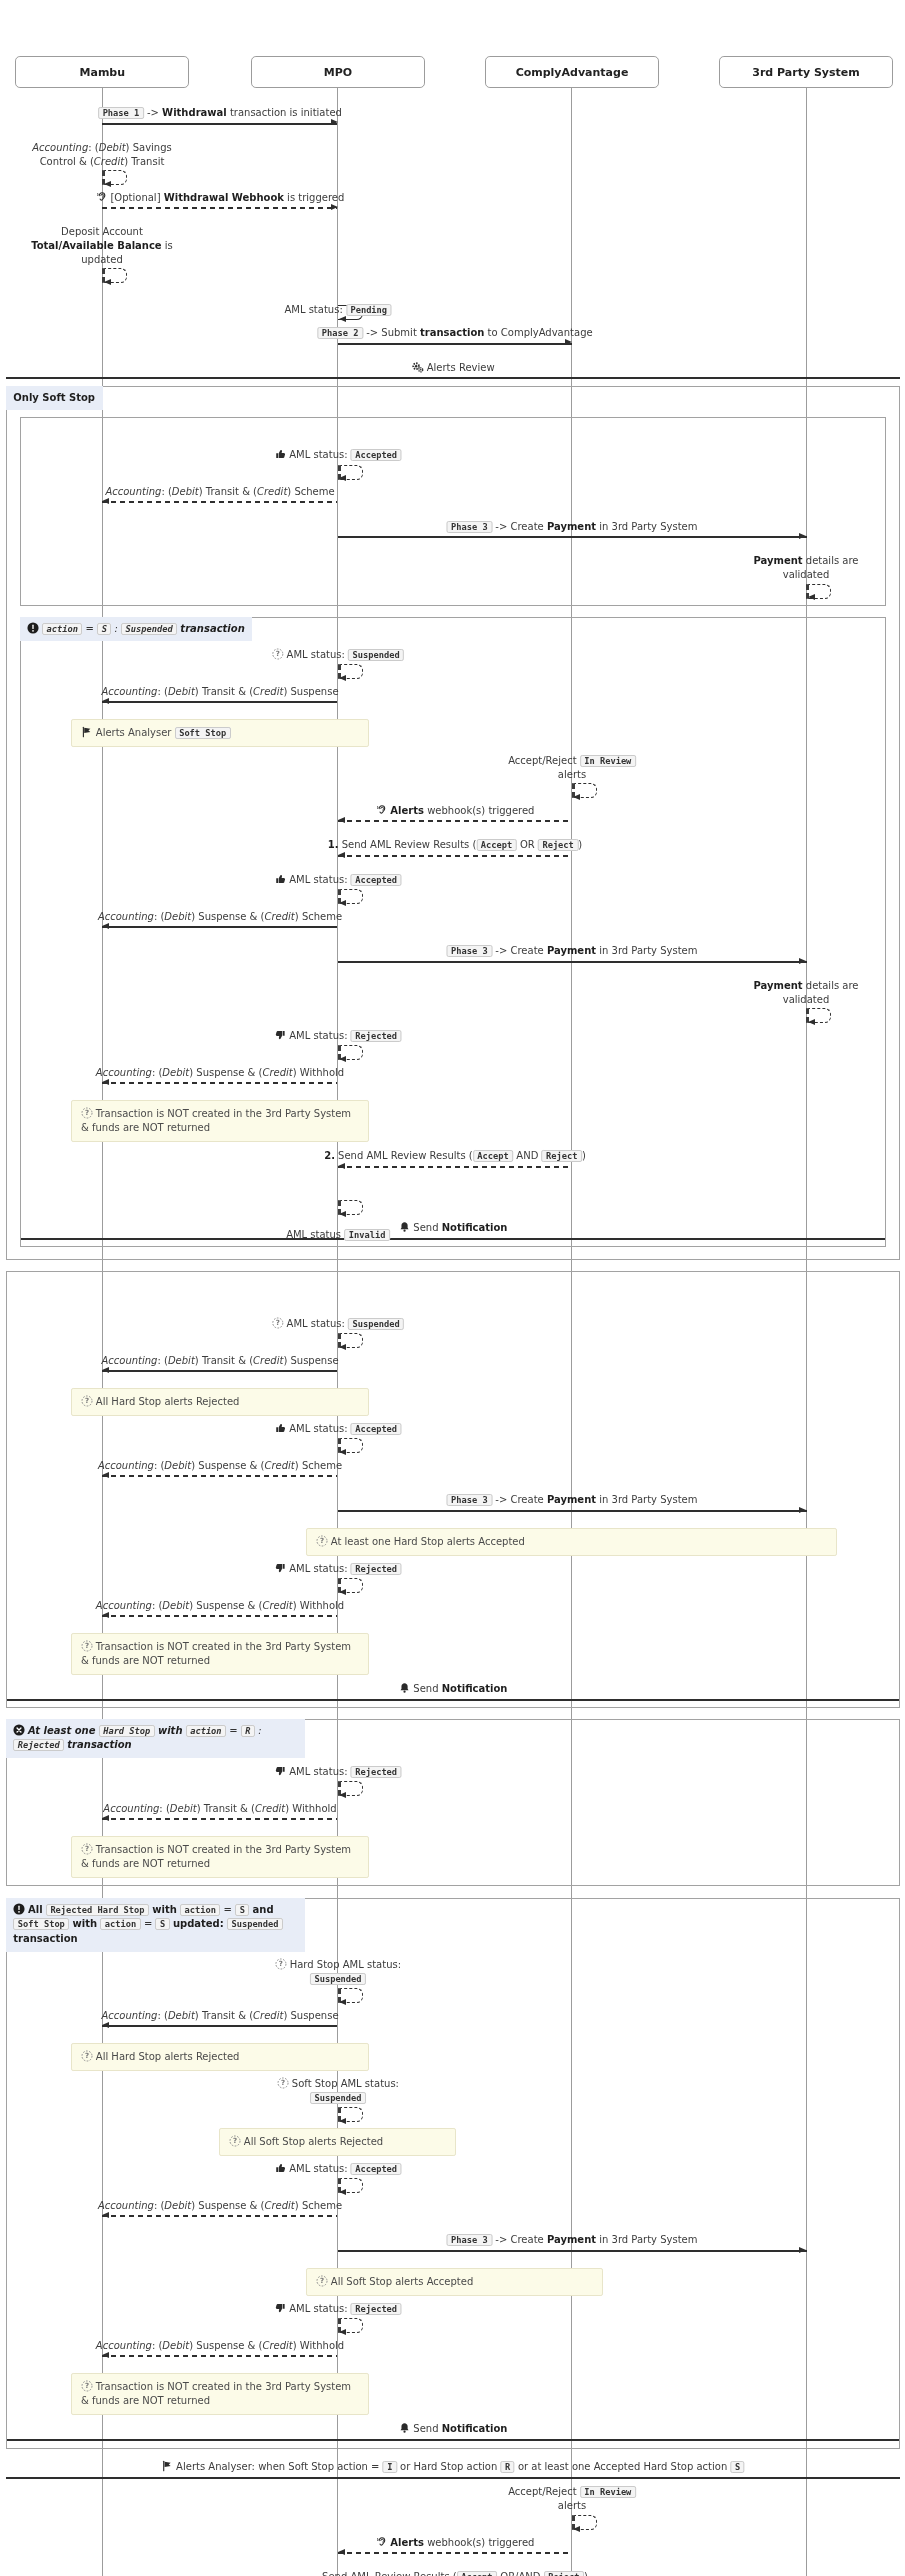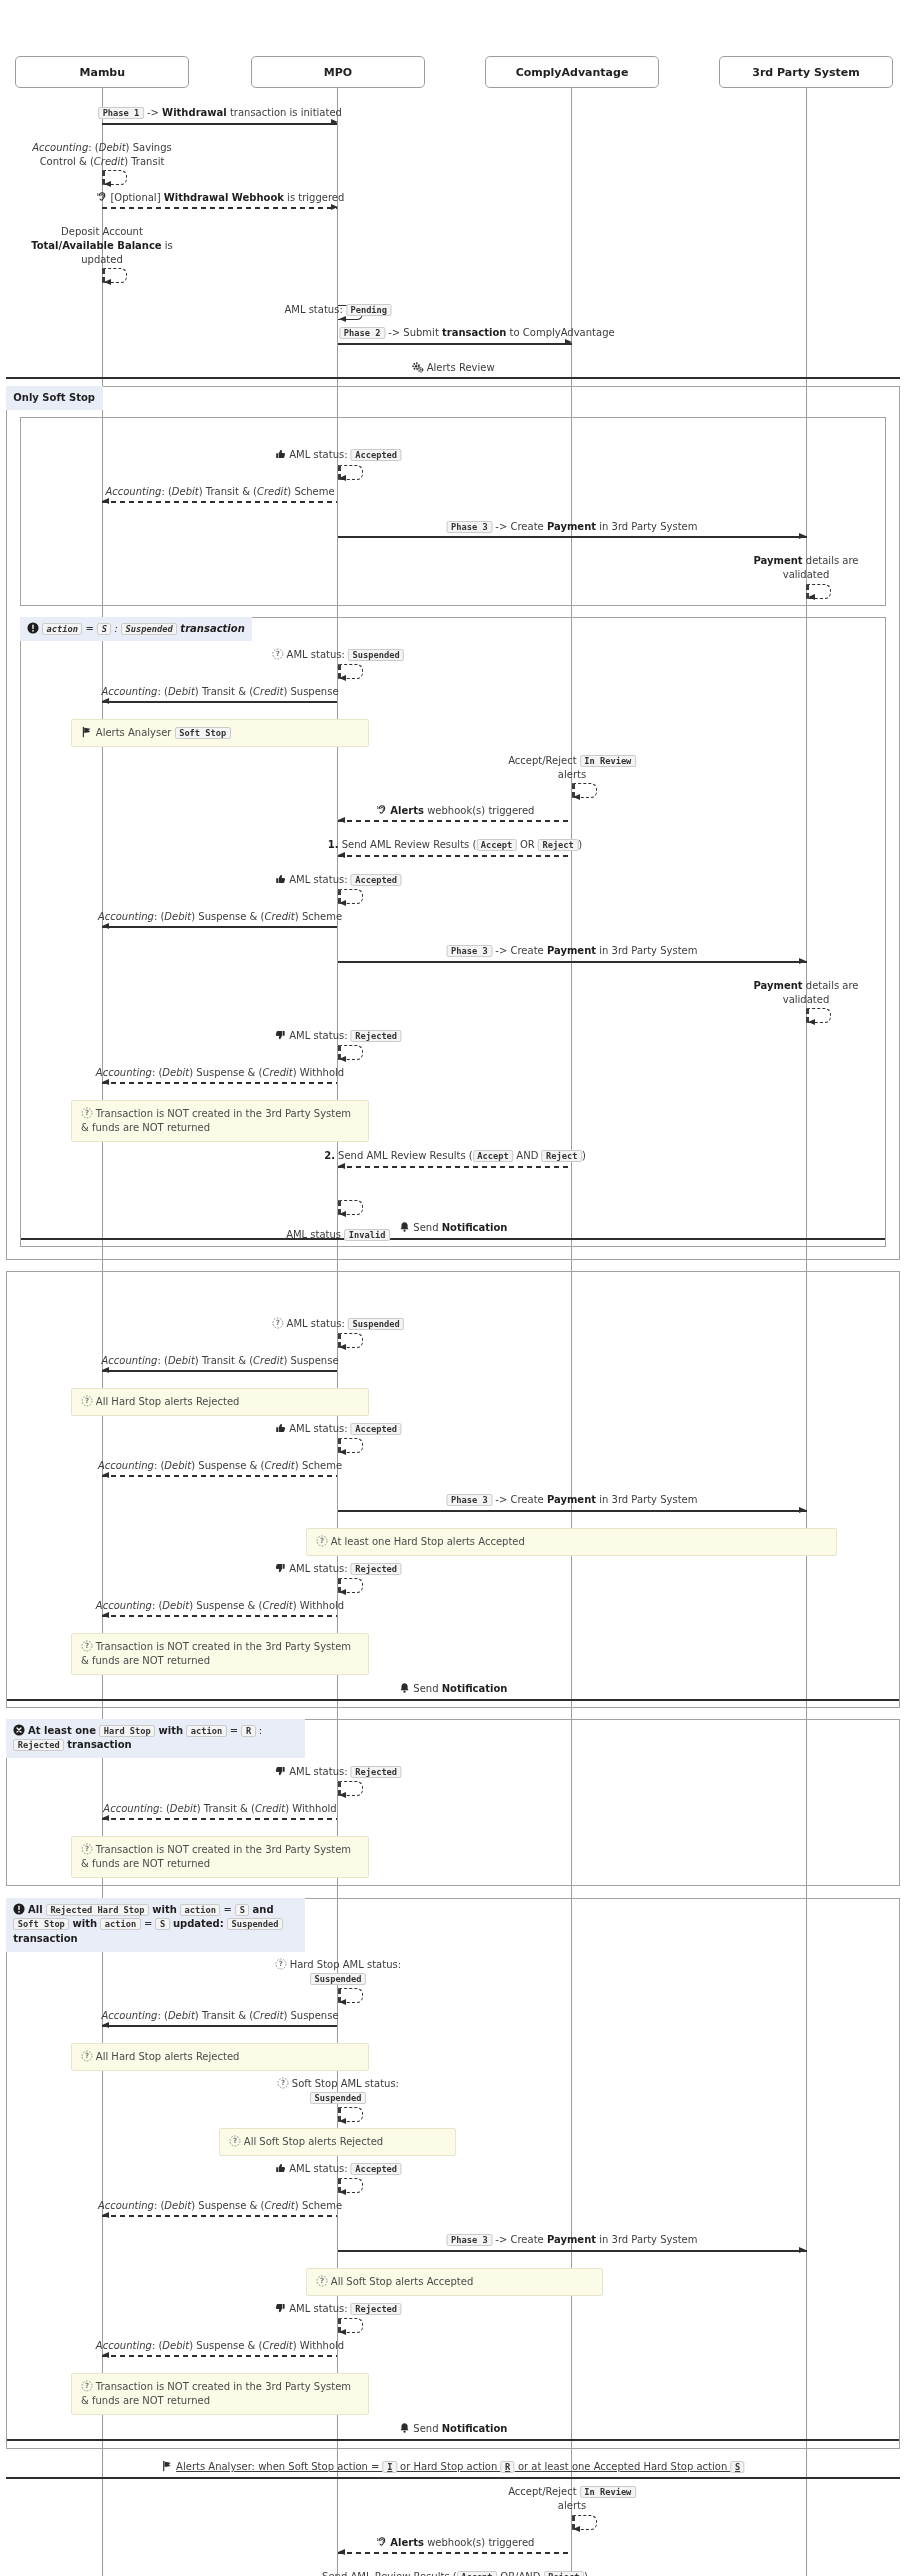--- a/index.html
+++ b/index.html
@@ -74,21 +74,21 @@
           <path fill="none" stroke="#2b2b2b" stroke-width="1.1" stroke-linecap="round" d="M2.6 3.1c.7.8.7 2 .1 2.9"></path>
         </svg>[Optional] <b>Withdrawal Webhook</b> is triggered</div>
       <div class="line dashline" style="left: 102px; width: 235px; top: 207px;"></div>
       <div class="head right" style="top: 204px; left: 331px;"></div>
       <div class="msg-label" style="left: 102px; top: 225px;">Deposit Account<br><b>Total/Available Balance</b> is<br>updated</div>
       <div class="loop dashed" style="left: 102px; top: 268px;"></div>
       <div class="head left" style="left: 104px; top: 279px;"></div>
       <div class="msg-label" style="left: 338px; top: 303px;">AML status: <code class="tok">Pending</code></div>
       <div class="loop" style="left: 338px; top: 305px;"></div>
       <div class="head left" style="left: 339px; top: 316px;"></div>
-      <div class="msg-label" style="left: 455px; top: 326px; margin-left: 22px;"><code class="tok">Phase 2</code> -&gt; Submit <b>transaction</b> to ComplyAdvantage</div>
+      <div class="msg-label" style="left: 455px; top: 326px;"><code class="tok">Phase 2</code> -&gt; Submit <b>transaction</b> to ComplyAdvantage</div>
       <div class="line solidline" style="left: 338px; width: 234px; top: 343px;"></div>
       <div class="head right" style="top: 339px; left: 565px;"></div>
       <div class="msg-label" style="left: 453px; top: 361px;"><svg class="icon" width="12.5" height="12.5" viewBox="0 0 16 16">
           <circle cx="6" cy="6.6" r="3.7" fill="none" stroke="#2b2b2b" stroke-width="2.3" stroke-dasharray="1.9 1.5"></circle>
           <circle cx="6" cy="6.6" r="1.6" fill="#2b2b2b"></circle>
           <circle cx="11.9" cy="11.3" r="2.5" fill="none" stroke="#2b2b2b" stroke-width="1.9" stroke-dasharray="1.4 1.1"></circle>
           <circle cx="11.9" cy="11.3" r="1" fill="#2b2b2b"></circle>
         </svg>Alerts Review</div>
       <div class="divline" style="left: 5.6px; width: 894px; top: 377px;"></div>
       <div class="blockhead" style="left: 5.6px; top: 386px;"><b>Only Soft Stop</b></div>
@@ -220,21 +220,21 @@
       <div class="note" style="left: 71px; top: 1633px; width: 298px;"><svg class="icon" width="12" height="12" viewBox="0 0 16 16" style="font-size:14.5px">
           <circle cx="8" cy="8" r="6.7" fill="none" stroke="#8d8d8d" stroke-width="1.3" stroke-dasharray="2.3 1.9"></circle>
           <text x="8" y="11.2" font-size="9.5" font-weight="bold" fill="#7a7a7a" text-anchor="middle" font-family="DejaVu Sans">?</text>
         </svg>Transaction is NOT created in the 3rd Party System &amp; funds are NOT returned</div>
       <div class="msg-label" style="left: 453px; top: 1682px;"><svg class="icon" width="12" height="12" viewBox="0 0 16 16">
           <path fill="#2b2b2b" d="M8 1.6c-2.3 0-4.1 1.8-4.1 4.1v3.2L2.7 11h10.6l-1.2-2.1V5.7C12.1 3.4 10.3 1.6 8 1.6z"></path>
           <circle cx="8" cy="12.9" r="1.5" fill="#2b2b2b"></circle>
         </svg>Send <b>Notification</b></div>
       <div class="divline" style="left: 5.6px; width: 894px; top: 1699px;"></div>
       <div class="blockbox" style="left: 5.6px; top: 1271px; width: 894px; height: 437px;"></div>
-      <div class="blockhead" style="left: 5.6px; top: 1719px;"><svg class="icon" width="12" height="12" viewBox="0 0 16 16">
+      <div class="blockhead" style="left: 5.6px; top: 1719px; font-style: italic;"><svg class="icon" width="12" height="12" viewBox="0 0 16 16">
           <circle cx="8" cy="8" r="7.4" fill="#1d1d1d"></circle>
           <path d="M5.4 5.4l5.2 5.2M10.6 5.4l-5.2 5.2" stroke="#fff" stroke-width="1.8" stroke-linecap="round"></path>
         </svg><b>At least one</b> <code class="tok">Hard Stop</code> <b>with</b> <code class="tok">action</code> = <code class="tok">R</code> : <code class="tok">Rejected</code> <b>transaction</b></div>
       <div class="msg-label" style="left: 338px; top: 1765px;"><svg class="icon" width="12" height="12" viewBox="0 0 16 16">
           <g transform="rotate(180 8 8)">
             <path fill="#2b2b2b" d="M2.4 7h2.6v6.4H2.4z M5.8 13.4h5.5c.9 0 1.7-.6 1.9-1.5l.9-3.2c.3-1-.5-2-1.6-2H9.6l.5-2.5c.2-.9-.5-1.7-1.3-1.7-.5 0-.9.3-1.1.7L5.8 7.1z"></path>
           </g>
         </svg>AML status: <code class="tok">Rejected</code></div>
       <div class="loop dashed" style="left: 338px; top: 1781px;"></div>
       <div class="head left" style="left: 339px; top: 1792px;"></div>
@@ -302,21 +302,21 @@
       <div class="note" style="left: 71px; top: 2373px; width: 298px;"><svg class="icon" width="12" height="12" viewBox="0 0 16 16" style="font-size:14.5px">
           <circle cx="8" cy="8" r="6.7" fill="none" stroke="#8d8d8d" stroke-width="1.3" stroke-dasharray="2.3 1.9"></circle>
           <text x="8" y="11.2" font-size="9.5" font-weight="bold" fill="#7a7a7a" text-anchor="middle" font-family="DejaVu Sans">?</text>
         </svg>Transaction is NOT created in the 3rd Party System &amp; funds are NOT returned</div>
       <div class="msg-label" style="left: 453px; top: 2422px;"><svg class="icon" width="12" height="12" viewBox="0 0 16 16">
           <path fill="#2b2b2b" d="M8 1.6c-2.3 0-4.1 1.8-4.1 4.1v3.2L2.7 11h10.6l-1.2-2.1V5.7C12.1 3.4 10.3 1.6 8 1.6z"></path>
           <circle cx="8" cy="12.9" r="1.5" fill="#2b2b2b"></circle>
         </svg>Send <b>Notification</b></div>
       <div class="divline" style="left: 5.6px; width: 894px; top: 2439px;"></div>
       <div class="blockbox" style="left: 5.6px; top: 1898px; width: 894px; height: 551px;"></div>
-      <div class="msg-label" style="left: 453px; top: 2460px; text-decoration: underline;"><svg class="icon" width="12" height="12" viewBox="0 0 16 16">
+      <div class="msg-label" style="left: 453px; top: 2460px;"><svg class="icon" width="12" height="12" viewBox="0 0 16 16">
           <path d="M3.2 1.8v12.6" stroke="#2b2b2b" stroke-width="1.5" stroke-linecap="round"></path>
           <path d="M4.3 2.4l8.2 1.4-2.6 2.1 2.6 2.2-8.2 1.2z" fill="#2b2b2b"></path>
         </svg>Alerts Analyser: when Soft Stop action = <code class="tok">I</code> or Hard Stop action <code class="tok">R</code> or at least one Accepted Hard Stop action <code class="tok">S</code></div>
       <div class="divline" style="left: 5.6px; width: 894px; top: 2477px;"></div>
       <div class="msg-label" style="left: 572px; top: 2485px;">Accept/Reject <code class="tok">In Review</code><br>alerts</div>
       <div class="loop dashed" style="left: 572px; top: 2515px;"></div>
       <div class="head left" style="left: 573px; top: 2526px;"></div>
       <div class="msg-label" style="left: 455px; top: 2536px;"><svg class="icon" width="12" height="12" viewBox="0 0 16 16">
           <path fill="none" stroke="#2b2b2b" stroke-width="1.5" stroke-linecap="round" d="M4.8 6.1a3.7 3.7 0 0 1 7.4 0c0 2.1-1.6 2.6-2.2 4.1-.4 1.1-1 2-2.2 1.9-.9 0-1.6-.6-1.8-1.3"></path>
           <path fill="none" stroke="#2b2b2b" stroke-width="1.2" stroke-linecap="round" d="M6.9 6.1a1.85 1.85 0 0 1 3.7 0c0 .9-.6 1.3-1 2"></path>

